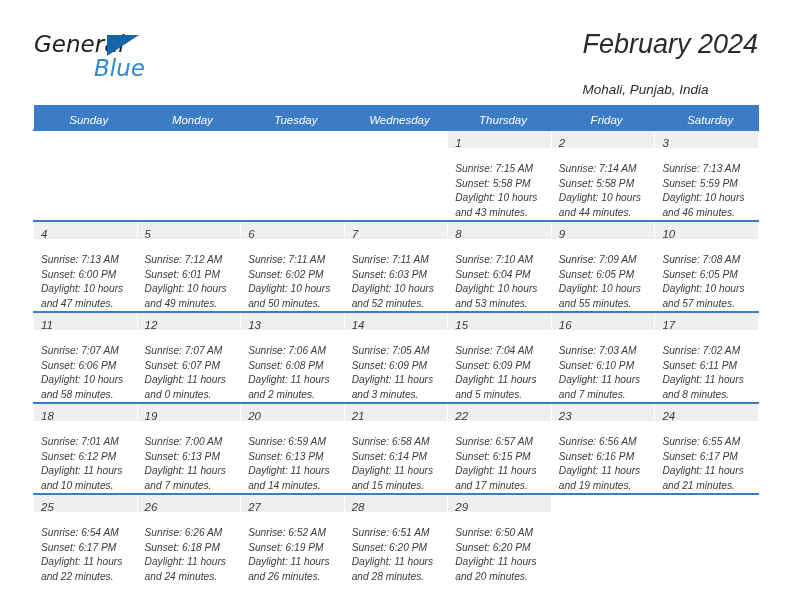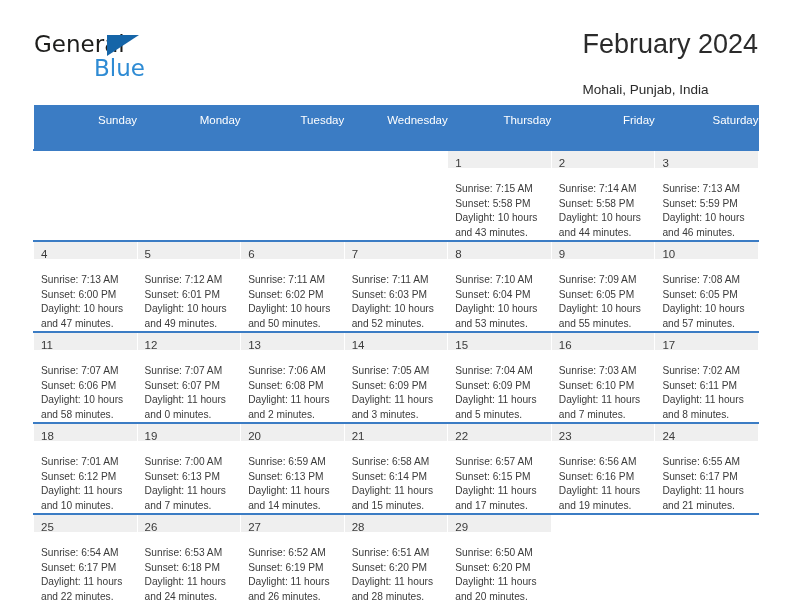--- a/index.html
+++ b/index.html
@@ -13,20 +13,21 @@
     font-family: "Liberation Sans", sans-serif;
     color: #222222;
     overflow: hidden;
   }
 
   .page {
     position: relative;
     width: 792px;
     height: 492px;
     box-sizing: border-box;
+    font-style: italic;
   }
 
   
   .top {
     position: absolute;
     left: 34px;
     top: 28px;
     right: 34px;
     height: 68px;
   }
@@ -97,22 +98,22 @@
     width: 726px;
     border-collapse: collapse;
     table-layout: fixed;
   }
 
   .dow-row th {
     background: #3b7cc4;
     color: #ffffff;
     font-size: 11.5px;
     font-weight: 400;
-    text-align: right;
-    padding: 5px 0 20px 7px;
+    text-align: center;
+    padding: 5px 0 0 7px;
     height: 19px;
     vertical-align: middle;
     border: none;
   }
 
   .week-row td {
     vertical-align: top;
     padding: 0;
     border-top: 2px solid #3b7cc4;
     border-left: 1px solid #ffffff;
@@ -435,21 +436,21 @@
             <div class="cell-body">
               <div class="cell-line">Sunrise: 6:54 AM</div>
               <div class="cell-line">Sunset: 6:17 PM</div>
               <div class="cell-line">Daylight: 11 hours</div>
               <div class="cell-line">and 22 minutes.</div>
             </div>
           </td>
           <td class="shaded">
             <div class="daynum-band"><span class="daynum">26</span></div>
             <div class="cell-body">
-              <div class="cell-line">Sunrise: 6:53 AM</div>
+              <div class="cell-line">Sunrise: 6:26 AM</div>
               <div class="cell-line">Sunset: 6:18 PM</div>
               <div class="cell-line">Daylight: 11 hours</div>
               <div class="cell-line">and 24 minutes.</div>
             </div>
           </td>
           <td class="shaded">
             <div class="daynum-band"><span class="daynum">27</span></div>
             <div class="cell-body">
               <div class="cell-line">Sunrise: 6:52 AM</div>
               <div class="cell-line">Sunset: 6:19 PM</div>

